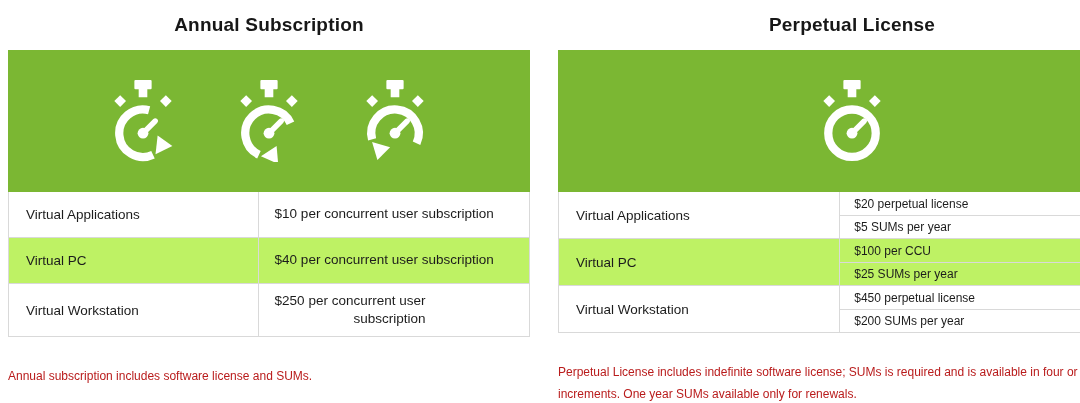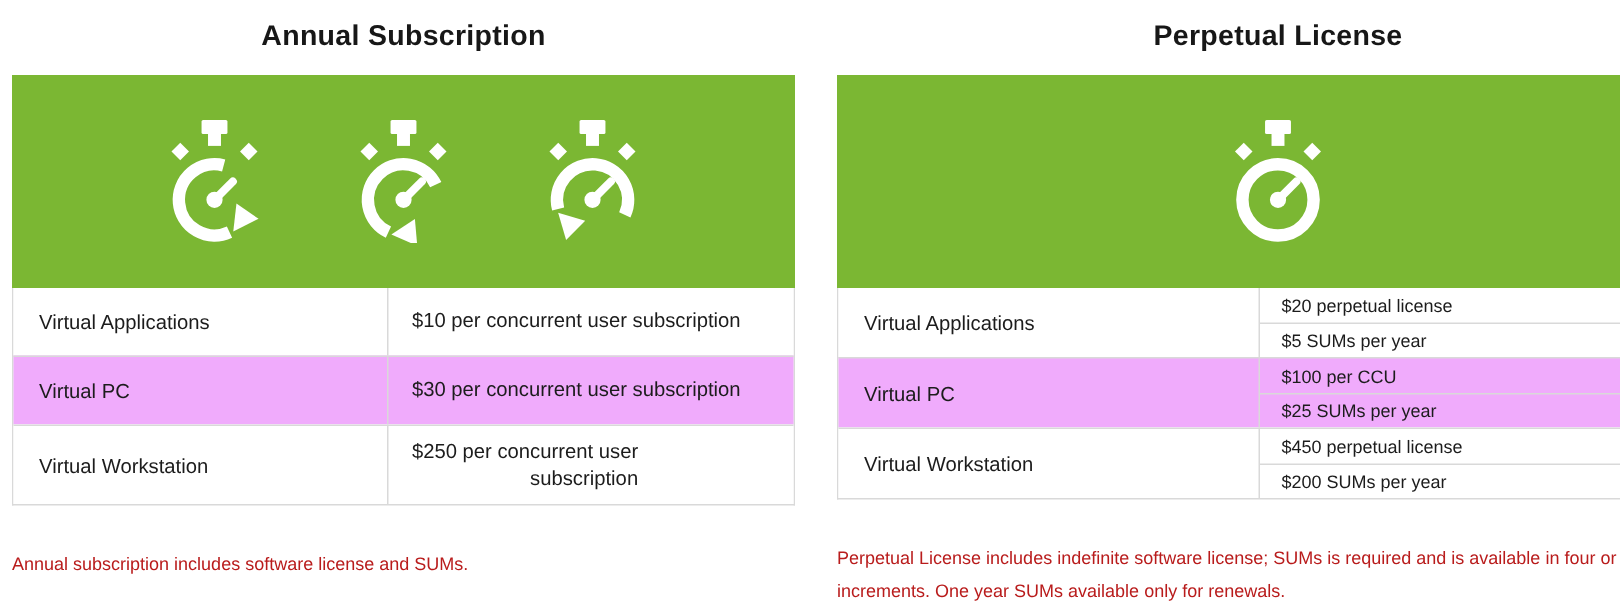--- a/index.html
+++ b/index.html
@@ -7,21 +7,21 @@
   body { font-family:"Liberation Sans","DejaVu Sans",sans-serif; color:#1c1c1c; }
   .page { display:flex; padding:0 4px 0 8px; gap:28px; }
   .panel { width:522px; flex:0 0 auto; }
   .panel:last-child { width:588px; }
   .tbl-title { height:50px; display:flex; align-items:center; justify-content:center;
                font-size:19px; font-weight:600; letter-spacing:.2px; color:#171717; }
   .banner { height:142px; display:flex; align-items:center; justify-content:center; gap:54px; }
   .rows { border:1px solid #d9d9d9; border-top:0;text-align:right; }
   .row { display:flex; border-top:1px solid #d9d9d9; background:#fff; }
   .row:first-child { border-top:0; }
-  .row.alt { background:#f0abfc; }
+  .row.alt { background:#bef264; }
   .name-cell { width:48%; border-right:1px solid #d9d9d9; display:flex; align-items:center;
                padding:8px 8px 8px 17px; font-size:13.5px; }
   .price-cell { flex:1; display:flex; align-items:center; padding:8px 4px 8px 16px;
                 font-size:13.5px; min-height:45px; white-space:pre-line; line-height:1.35; }
   .prices { flex:1; display:flex; flex-direction:column; }
   .price-line { height:23px; display:flex; align-items:center; padding-left:14px; font-size:12px; }
   .price-line + .price-line { border-top:1px solid #d9d9d9; }
   .footnote { margin-top:29px; font-size:12px; line-height:1.8; color:#b91c1c; }
   .banner svg { display:block; }
 </style>
@@ -81,21 +81,21 @@
       </svg>
     </div>
 
     <div class="rows">
       <div class="row">
         <div class="name-cell">Virtual Applications</div>
         <div class="price-cell">$10 per concurrent user subscription</div>
       </div>
       <div class="row alt">
         <div class="name-cell">Virtual PC</div>
-        <div class="price-cell">$30 per concurrent user subscription</div>
+        <div class="price-cell">$40 per concurrent user subscription</div>
       </div>
       <div class="row">
         <div class="name-cell">Virtual Workstation</div>
         <div class="price-cell">$250 per concurrent user
 subscription</div>
       </div>
     </div>
 
     <p class="footnote">Annual subscription includes software license and SUMs.</p>
   </section>

